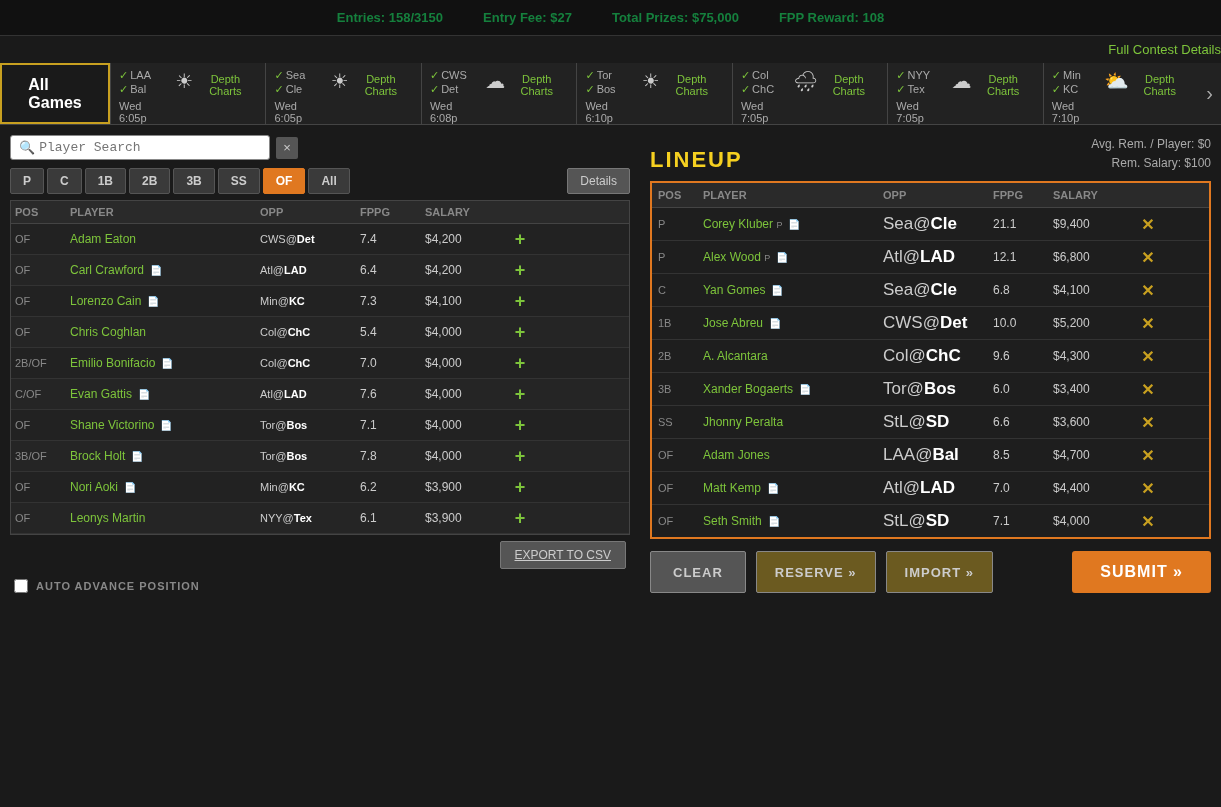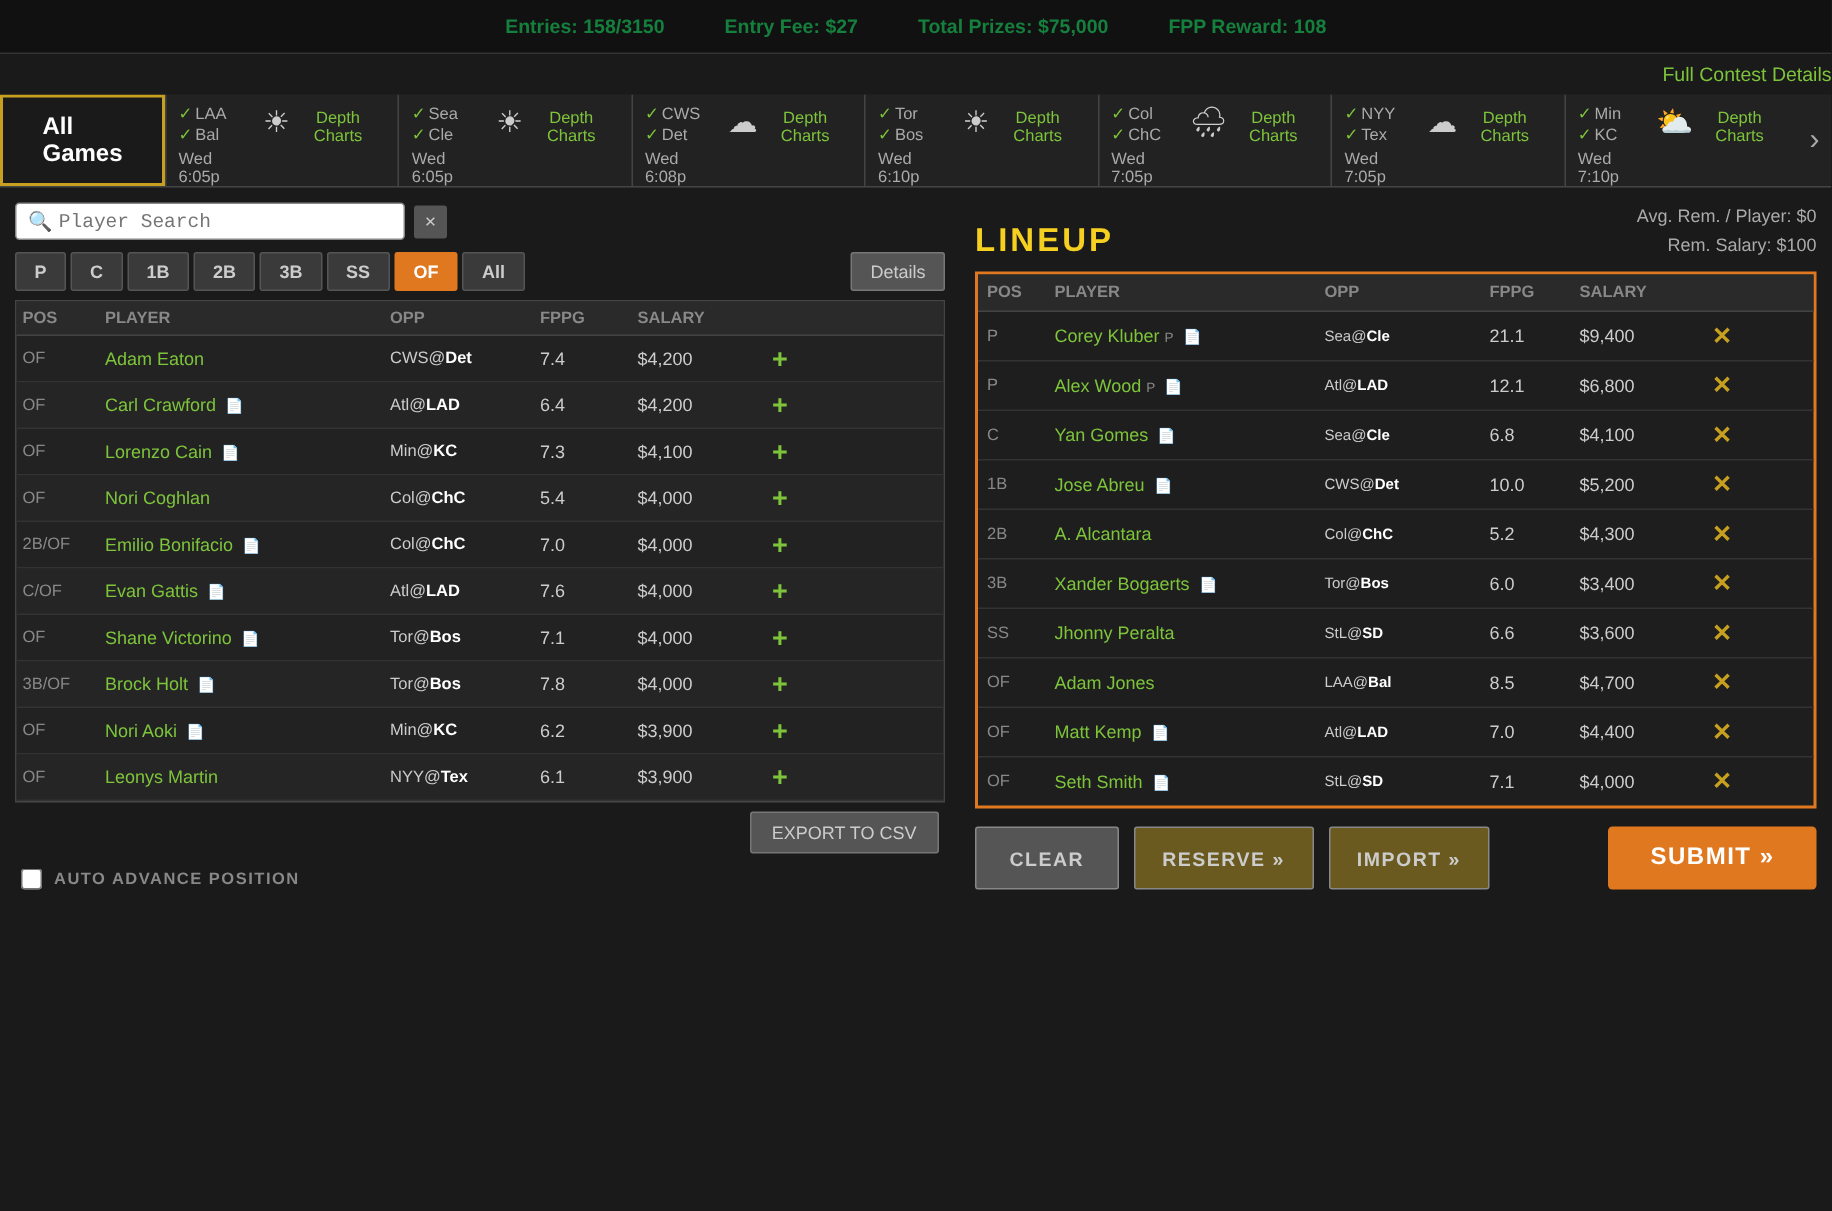--- a/index.html
+++ b/index.html
@@ -222,20 +222,21 @@
       position: relative;
     }
     .doc-icon { color: #888; font-size: 10px; margin-left: 3px; }
 
     
     .export-row {
       display: flex;
       justify-content: flex-end;
       margin-top: 6px;
       padding-right: 4px;
+      text-decoration: underline;
     }
     .export-btn {
       background: #555;
       color: #ccc;
       border: 1px solid #777;
       padding: 6px 14px;
       font-size: 12px;
       cursor: pointer;
       border-radius: 2px;
     }
@@ -291,21 +292,21 @@
     .lineup-row {
       display: grid;
       grid-template-columns: 45px 180px 110px 60px 80px 30px;
       align-items: center;
       padding: 6px 6px;
       border-bottom: 1px solid #333;
     }
     .lineup-row:last-child { border-bottom: none; }
     .lineup-pos { color: #888; font-size: 11px; }
     .lineup-player { color: #7dc43b; font-size: 12px; }
-    .lineup-opp { font-size: 10px; }
+    .lineup-opp { font-size: 17px; }
     .lineup-fppg { font-size: 12px; color: #ccc; }
     .lineup-salary { font-size: 12px; color: #ccc; }
     .remove-btn {
       background: none;
       border: none;
       color: #c8a020;
       font-size: 16px;
       cursor: pointer;
       font-weight: bold;
     }
@@ -551,21 +552,21 @@
           <span class="player-pos">OF</span>
           <span class="player-name">Lorenzo Cain <span class="doc-icon">📄</span></span>
           <span class="player-opp">Min@<span class="bold-opp">KC</span></span>
           <span class="player-fppg">7.3</span>
           <span class="player-salary">$4,100</span>
           <button class="add-btn">+</button>
         </div>
 
         <div class="player-row">
           <span class="player-pos">OF</span>
-          <span class="player-name">Nori Coghlan</span>
+          <span class="player-name">Chris Coghlan</span>
           <span class="player-opp">Col@<span class="bold-opp">ChC</span></span>
           <span class="player-fppg">5.4</span>
           <span class="player-salary">$4,000</span>
           <button class="add-btn">+</button>
         </div>
 
         <div class="player-row">
           <span class="player-pos">2B/OF</span>
           <span class="player-name">Emilio Bonifacio <span class="doc-icon">📄</span></span>
           <span class="player-opp">Col@<span class="bold-opp">ChC</span></span>
@@ -685,21 +686,21 @@
         <span class="lineup-opp">CWS@<span class="bold-opp">Det</span></span>
         <span class="lineup-fppg">10.0</span>
         <span class="lineup-salary">$5,200</span>
         <button class="remove-btn">✕</button>
       </div>
 
       <div class="lineup-row">
         <span class="lineup-pos">2B</span>
         <span class="lineup-player">A. Alcantara</span>
         <span class="lineup-opp">Col@<span class="bold-opp">ChC</span></span>
-        <span class="lineup-fppg">5.2</span>
+        <span class="lineup-fppg">9.6</span>
         <span class="lineup-salary">$4,300</span>
         <button class="remove-btn">✕</button>
       </div>
 
       <div class="lineup-row">
         <span class="lineup-pos">3B</span>
         <span class="lineup-player">Xander Bogaerts <span class="doc-icon">📄</span></span>
         <span class="lineup-opp">Tor@<span class="bold-opp">Bos</span></span>
         <span class="lineup-fppg">6.0</span>
         <span class="lineup-salary">$3,400</span>

